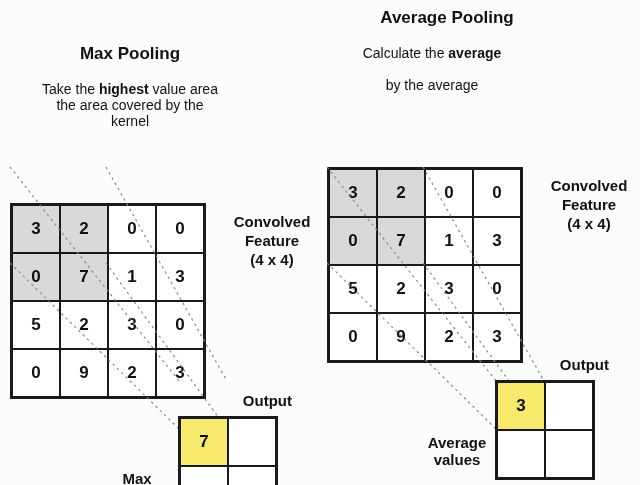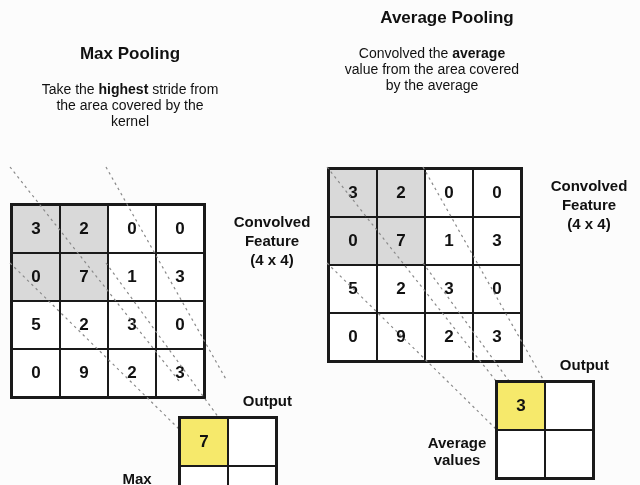--- a/index.html
+++ b/index.html
@@ -82,21 +82,21 @@
     stroke: var(--dash); stroke-width:1.2; stroke-dasharray:2.5 3.5; fill:none;
   }
 </style>
 </head>
 <body>
 
 <div id="canvas">
 
   <div class="panel" id="panel0">
     <div class="title">Max Pooling</div>
-    <div class="desc"><span>Take the </span><b>highest</b><span> stride from</span><br><span>the area covered by the</span><br><span>kernel</span></div>
+    <div class="desc"><span>Take the </span><b>highest</b><span> value area</span><br><span>the area covered by the</span><br><span>kernel</span></div>
 
     <div class="in-grid">
       <div class="c kernel">3</div>
       <div class="c kernel">2</div>
       <div class="c">0</div>
       <div class="c">0</div>
       <div class="c kernel">0</div>
       <div class="c kernel">7</div>
       <div class="c">1</div>
       <div class="c">3</div>
@@ -126,21 +126,21 @@
     </div>
 
     <div class="out-caption">
       <span>Max</span>
       <span>values</span>
     </div>
   </div>
 
   <div class="panel" id="panel1">
     <div class="title">Average Pooling</div>
-    <div class="desc"><span>Convolved the </span><b>average</b><span></span><br><span>value from the area covered</span><br><span>by the average</span></div>
+    <div class="desc"><span>Calculate the </span><b>average</b><span></span><br><br><span>by the average</span></div>
 
     <div class="in-grid">
       <div class="c kernel">3</div>
       <div class="c kernel">2</div>
       <div class="c">0</div>
       <div class="c">0</div>
       <div class="c kernel">0</div>
       <div class="c kernel">7</div>
       <div class="c">1</div>
       <div class="c">3</div>

